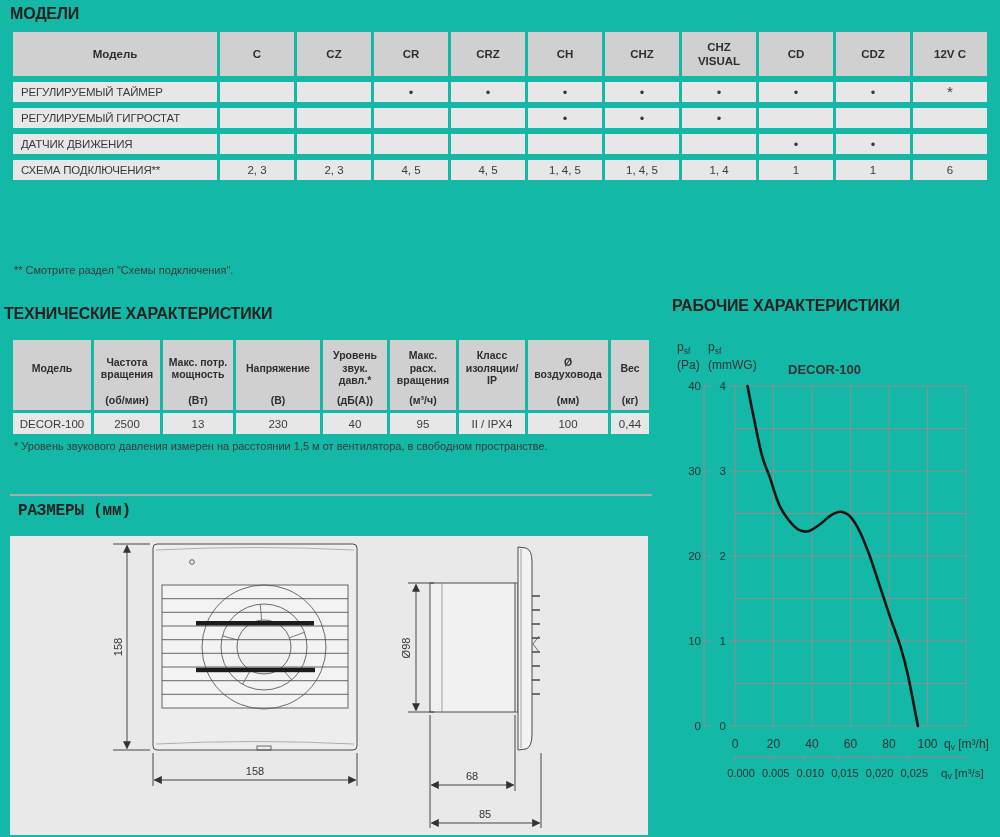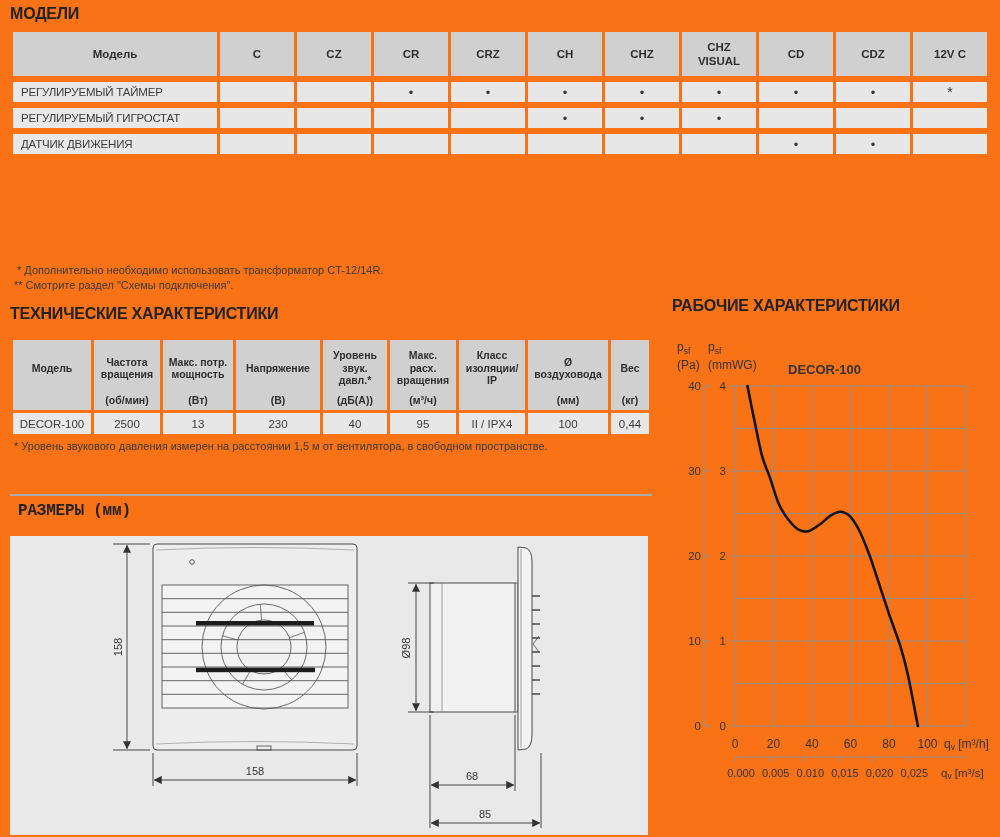--- a/index.html
+++ b/index.html
@@ -1,17 +1,17 @@
 <!DOCTYPE html>
 <html><head>
 <meta charset="utf-8">
 <style>
   html,body{margin:0;padding:0;background:#fff;}
   body{font-family:"Liberation Sans",sans-serif;color:#333;}
-  #page{position:relative;width:1000px;height:837px;background:#f97316;overflow:hidden;}
+  #page{position:relative;width:1000px;height:837px;background:#14b8a6;overflow:hidden;}
   .sec-title{position:absolute;font-size:16px;font-weight:bold;color:#222;letter-spacing:-0.2px;white-space:nowrap;}
   
   table{border-collapse:separate;table-layout:fixed;}
   #models-table{position:absolute;left:10px;top:26px;width:980px;border-spacing:3px 6px;}
   #models-table th{background:#d0d0d0;font-size:11.5px;font-weight:bold;color:#2e2e2e;text-align:center;vertical-align:middle;height:44px;white-space:pre-line;line-height:14px;padding:0 2px;}
   #models-table td{background:#e7e7e7;font-size:11.5px;color:#3a3a3a;height:20px;vertical-align:middle;padding:0;}
   #models-table td.feature-name{text-align:left;padding-left:8px;letter-spacing:-0.2px;white-space:nowrap;}
   #models-table td.feature-value{text-align:center;}
   #models-table td.feature-value.dot{font-size:13px;}
   #models-table td.feature-value.ast{font-size:15px;line-height:10px;}
@@ -93,28 +93,40 @@
           <td class="feature-value"></td>
           <td class="feature-value"></td>
           <td class="feature-value"></td>
           <td class="feature-value"></td>
           <td class="feature-value"></td>
           <td class="feature-value"></td>
           <td class="feature-value dot">•</td>
           <td class="feature-value dot">•</td>
           <td class="feature-value"></td>
         </tr>
+        <tr>
+          <td class="feature-name">СХЕМА ПОДКЛЮЧЕНИЯ**</td>
+          <td class="feature-value">2, 3</td>
+          <td class="feature-value">2, 3</td>
+          <td class="feature-value">4, 5</td>
+          <td class="feature-value">4, 5</td>
+          <td class="feature-value">1, 4, 5</td>
+          <td class="feature-value">1, 4, 5</td>
+          <td class="feature-value">1, 4</td>
+          <td class="feature-value">1</td>
+          <td class="feature-value">1</td>
+          <td class="feature-value">6</td>
+        </tr>
       </tbody>
   </table>
   <div class="footnotes" style="left:14px;top:263px;">
-    <div style="padding-left:3px;">* Дополнительно необходимо использовать трансформатор CT-12/14R.</div>
     <div>** Смотрите раздел "Схемы подключения".</div>
   </div>
 
-  <div class="sec-title" style="left:10px;top:305px;">ТЕХНИЧЕСКИЕ ХАРАКТЕРИСТИКИ</div>
+  <div class="sec-title" style="left:4px;top:305px;">ТЕХНИЧЕСКИЕ ХАРАКТЕРИСТИКИ</div>
   <table id="tech-table">
     <colgroup>
         <col style="width:78px">
         <col style="width:66px">
         <col style="width:70px">
         <col style="width:84px">
         <col style="width:64px">
         <col style="width:66px">
         <col style="width:66px">
         <col style="width:80px">

